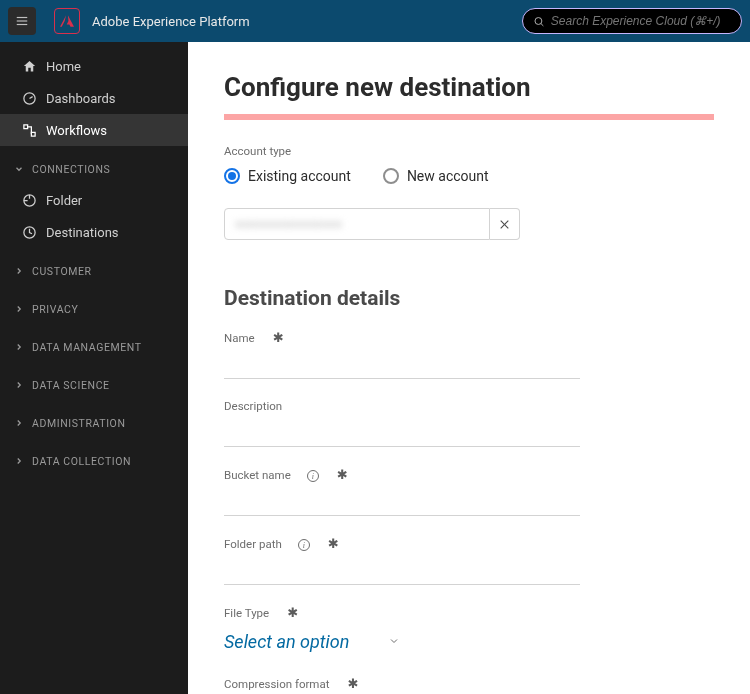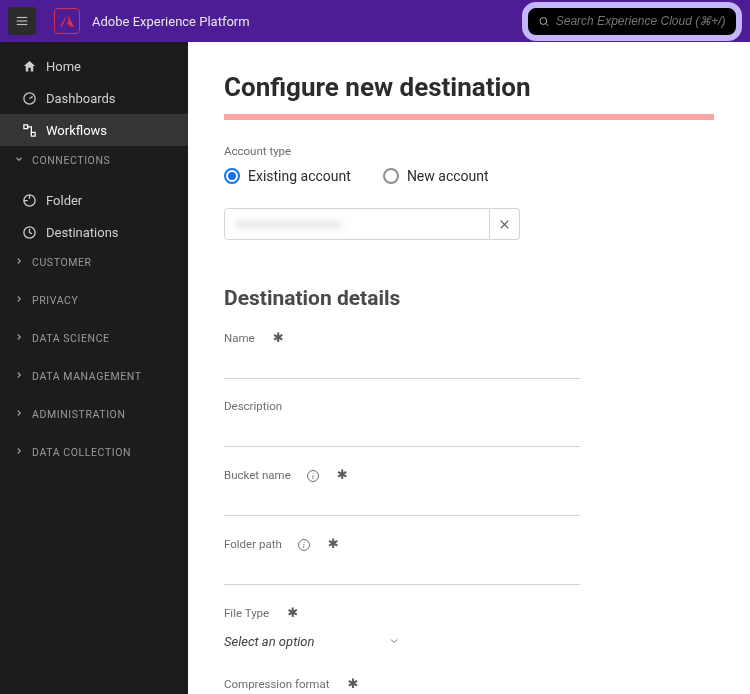--- a/index.html
+++ b/index.html
@@ -1,33 +1,33 @@
 <!DOCTYPE html>
 <html><head>
 <meta charset="utf-8">
 <style>
   * { box-sizing: border-box; margin: 0; padding: 0; }
   html, body { width: 750px; height: 694px; font-family: -apple-system, BlinkMacSystemFont, "Segoe UI", Roboto, sans-serif; overflow: hidden; }
   body { background: #1c1c1c; color: #fff; }
 
-  .topbar { height: 42px; background: #4c1d95; display: flex; align-items: center; padding: 0 8px; }
+  .topbar { height: 42px; background: #0c4a6e; display: flex; align-items: center; padding: 0 8px; }
   .hamburger { width: 28px; height: 28px; background: #2b2b2b; border-radius: 4px; display: flex; align-items: center; justify-content: center; cursor: pointer; }
   .adobe-logo { width: 26px; height: 26px; border: 1px solid #d9304c; border-radius: 4px; display: flex; align-items: center; justify-content: center; margin-left: 18px; }
   .adobe-logo svg { width: 14px; height: 14px; }
   .app-title { margin-left: 12px; font-size: 13px; color: #e8e8e8; }
   .topbar .spacer { flex: 1; }
-  .search-box { display: flex; align-items: center; background: #000; border: 6px solid #c4b5fd; border-radius: 14px; height: 39px; padding: 0 10px; width: 220px; }
+  .search-box { display: flex; align-items: center; background: #000; border: 1px solid #c4b5fd; border-radius: 14px; height: 26px; padding: 0 10px; width: 220px; }
   .search-box input { background: transparent; border: none; outline: none; color: #b0b0b0; font-size: 12px; font-style: italic; margin-left: 6px; width: 100%; }
 
   .layout { display: flex; height: calc(100% - 42px); }
   .sidebar { width: 188px; background: #1c1c1c; padding-top: 8px; }
   .nav-item { display: flex; align-items: center; height: 32px; padding-left: 20px; font-size: 13px; color: #d0d0d0; cursor: pointer; }
   .nav-item.active { background: #353535; color: #fff; }
   .nav-item .icon { width: 18px; display: flex; align-items: center; justify-content: center; margin-right: 8px; }
-  .section-head { display: flex; align-items: flex-start; height: 30px; padding-left: 14px; font-size: 10.5px; letter-spacing: 0.6px; color: #9a9a9a; cursor: pointer; margin-top: 8px; }
+  .section-head { display: flex; align-items: center; height: 30px; padding-left: 14px; font-size: 10.5px; letter-spacing: 0.6px; color: #9a9a9a; cursor: pointer; margin-top: 8px; }
   .section-head .chev { width: 14px; margin-right: 4px; display:flex; align-items:center; }
 
   .main { flex: 1; background: #fff; color: #2c2c2c; overflow-y: auto; padding: 30px 36px 40px 36px; }
   .page-title { font-size: 26px; font-weight: 700; color: #2c2c2c; padding-bottom: 12px; border-bottom: 6px solid #fca5a5; }
   .form-section { margin-top: 24px; }
   .lbl-small { font-size: 11.5px; color: #6e6e6e; }
   .radio-row { display: flex; gap: 32px; margin-top: 10px; }
   .radio-opt { display: flex; align-items: center; gap: 8px; font-size: 14px; color: #2c2c2c; cursor: pointer; }
   .radio { width: 16px; height: 16px; border-radius: 50%; border: 2px solid #8e8e8e; position: relative; }
   .radio.selected { border-color: #1473e6; }
@@ -38,21 +38,21 @@
   .blurred { filter: blur(3px); color: #c0c0c0; font-size: 12px; }
   .clear-btn { width: 30px; height: 32px; border: 1px solid #d3d3d3; border-left: none; border-radius: 0 4px 4px 0; display: flex; align-items: center; justify-content: center; cursor: pointer; }
 
   .details-h { font-size: 21px; font-weight: 700; color: #4a4a4a; margin-top: 46px; margin-bottom: 18px; }
   .field-group { margin-top: 20px; width: 356px; }
   .field-label { font-size: 11.5px; color: #6e6e6e; display: flex; align-items: flex-end; gap: 16px; }
   .req { font-size: 13px; color: #5c5c5c; margin-left: 2px; }
   .info-icon { width: 12px; height: 12px; border: 1px solid #6e6e6e; border-radius: 50%; display: inline-flex; align-items: center; justify-content: center; font-size: 8px; color: #6e6e6e; font-style: italic; font-family: serif; }
   .text-input { width: 100%; height: 30px; border: none; border-bottom: 1px solid #d3d3d3; outline: none; font-size: 13px; margin-top: 4px; }
   .select-row { display: flex; align-items: center; justify-content: space-between; width: 176px; height: 30px; margin-top: 6px; cursor: pointer; }
-  .select-placeholder { font-style: italic; color: #404040; font-size: 13px; }
+  .select-placeholder { font-style: italic; color: #0369a1; font-size: 18px; }
 </style>
 </head>
 <body>
 
 <div class="topbar">
   <div class="hamburger">
     <svg width="14" height="14" viewBox="0 0 24 24" fill="none" stroke="#c0c0c0" stroke-width="2">
         <line x1="3" y1="6" x2="21" y2="6"></line>
         <line x1="3" y1="12" x2="21" y2="12"></line>
         <line x1="3" y1="18" x2="21" y2="18"></line>
@@ -146,29 +146,29 @@
           </svg>
         </span>
       <span>PRIVACY</span>
     </div>
     <div class="section-head">
       <span class="chev">
           <svg width="10" height="10" viewBox="0 0 24 24" fill="none" stroke="#9a9a9a" stroke-width="3">
             <polyline points="9 6 15 12 9 18"></polyline>
           </svg>
         </span>
+      <span>DATA MANAGEMENT</span>
+    </div>
+    <div class="section-head">
+      <span class="chev">
+          <svg width="10" height="10" viewBox="0 0 24 24" fill="none" stroke="#9a9a9a" stroke-width="3">
+            <polyline points="9 6 15 12 9 18"></polyline>
+          </svg>
+        </span>
       <span>DATA SCIENCE</span>
-    </div>
-    <div class="section-head">
-      <span class="chev">
-          <svg width="10" height="10" viewBox="0 0 24 24" fill="none" stroke="#9a9a9a" stroke-width="3">
-            <polyline points="9 6 15 12 9 18"></polyline>
-          </svg>
-        </span>
-      <span>DATA MANAGEMENT</span>
     </div>
     <div class="section-head">
       <span class="chev">
           <svg width="10" height="10" viewBox="0 0 24 24" fill="none" stroke="#9a9a9a" stroke-width="3">
             <polyline points="9 6 15 12 9 18"></polyline>
           </svg>
         </span>
       <span>ADMINISTRATION</span>
     </div>
     <div class="section-head">

